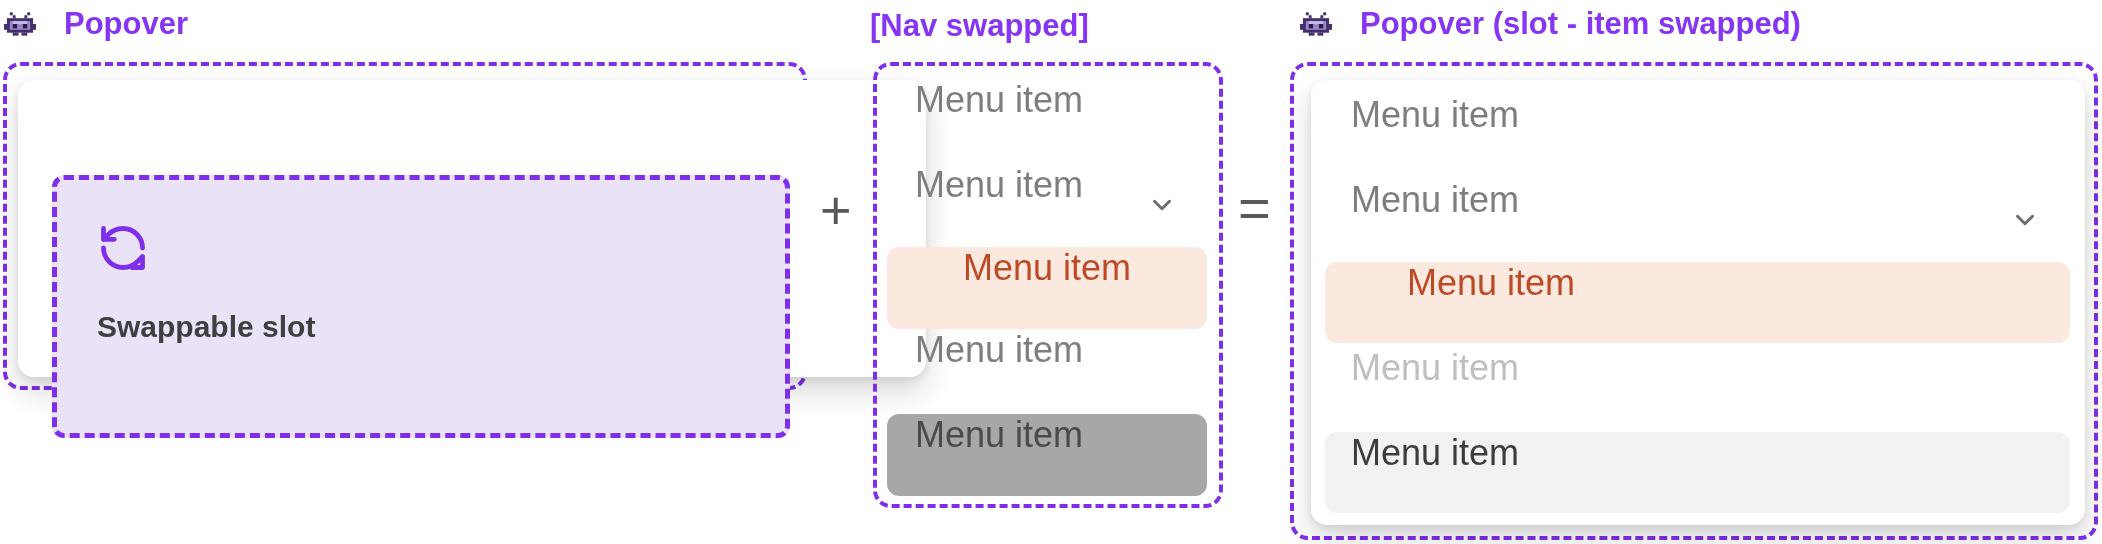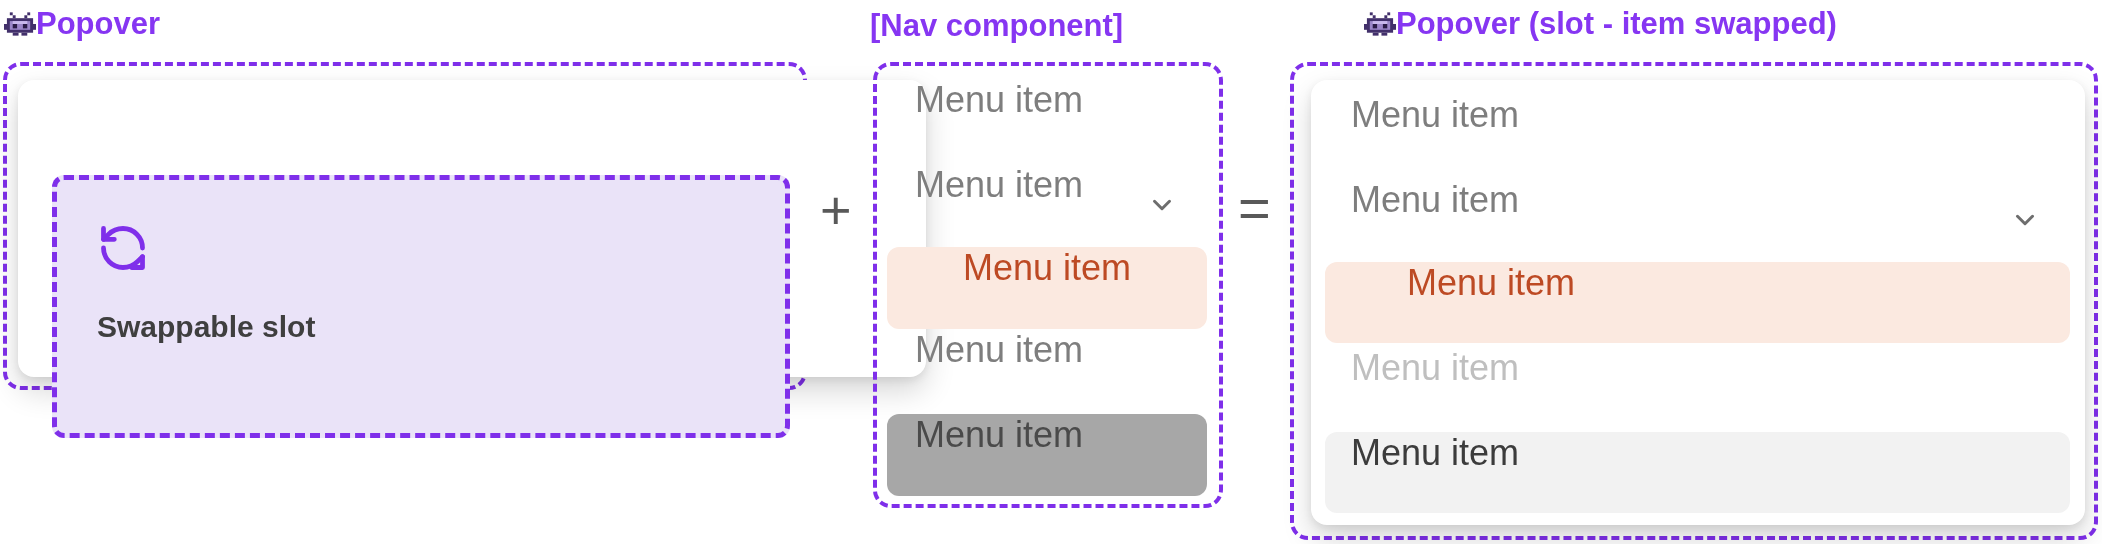--- a/index.html
+++ b/index.html
@@ -18,21 +18,21 @@
     --title_text:#3F3F3F;
     --secondary_text:#6B6B6B;
   }
   html,body{margin:0;padding:0;background:#fff;}
   #canvas{
     position:relative;width:2102px;height:544px;background:#fff;overflow:hidden;
     font-family:"Liberation Sans",sans-serif;
   }
   .panel{position:absolute;inset:0;}
   .panel-header{
-    position:absolute;display:flex;align-items:center;gap:0;
+    position:absolute;display:flex;align-items:center;gap:28px;
     font-size:31px;font-weight:bold;color:var(--header_purple);line-height:36px;
   }
   .dashed-box{
     position:absolute;border:4px dashed var(--accent_purple);border-radius:18px;
     box-sizing:border-box;
   }
   .card{
     position:absolute;background:#fff;border-radius:16px;
     box-shadow:0 14px 30px rgba(0,0,0,.16),0 3px 8px rgba(0,0,0,.08);
   }
@@ -142,21 +142,21 @@
         <div class="slot-title">Swappable slot</div>
       </div>
     </div>
   </div>
 
   <div class="operator op-plus">+</div>
   <div class="operator op-equals">=</div>
 
   <div class="panel">
     <div class="panel-header" style="left:870px;top:8px;">
-      <span>[Nav component]</span>
+      <span>[Nav swapped]</span>
     </div>
 
     <div class="dashed-box" style="left:873px;top:62px;width:350px;height:446px;"></div>
 
     <div class="menu-item mid-item" style="top:79px;">
       <span>Menu item</span>
     </div>
     <div class="menu-item mid-item" style="top:164px;">
       <span>Menu item</span>
       <span class="chev">
@@ -170,21 +170,21 @@
     </div>
     <div class="menu-item mid-item" style="top:329px;">
       <span>Menu item</span>
     </div>
     <div class="menu-item mid-item item-selected-mid" style="top:414px;">
       <span>Menu item</span>
     </div>
   </div>
 
   <div class="panel">
-    <div class="panel-header" style="left:1364px;top:6px;">
+    <div class="panel-header" style="left:1300px;top:6px;">
       <span style="display:flex;">
         <svg width="32" height="24" viewBox="0 0 22 16">
             <use href="#invader"></use>
           </svg>
       </span>
       <span>Popover (slot - item swapped)</span>
     </div>
 
     <div class="dashed-box" style="left:1290px;top:62px;width:808px;height:478px;"></div>
     <div class="card" style="left:1311px;top:80px;width:774px;height:445px;"></div>

